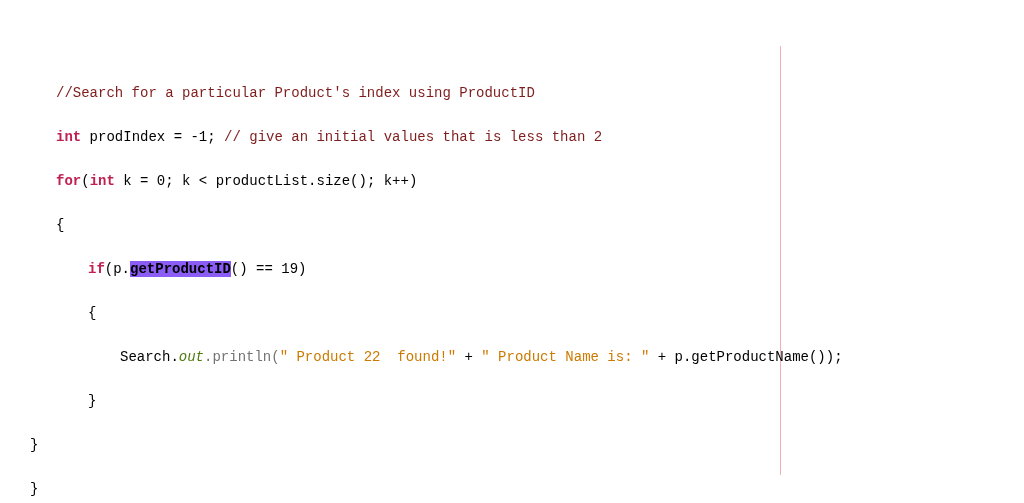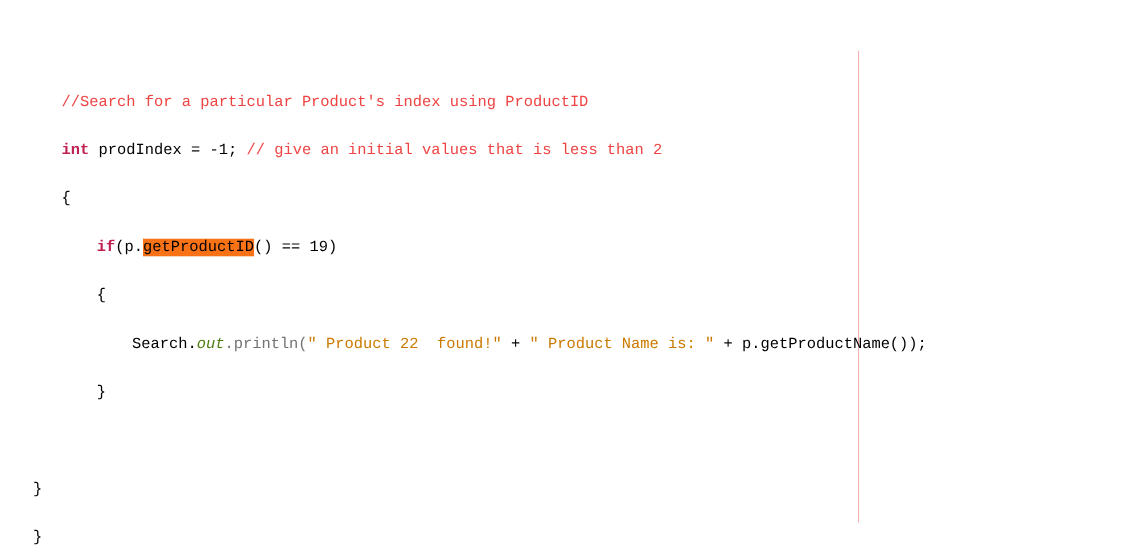--- a/index.html
+++ b/index.html
@@ -5,42 +5,43 @@
   html, body { margin:0; padding:0; background:#fff; }
   body { width:1024px; height:503px; position:relative; }
   .editor {
     position:absolute; left:56px; top:60px; width:910px;
     font-family:"Courier New", Courier, monospace;
     font-size:14px; line-height:22px;
     white-space:pre; color:#000;
   }
   .line { display:block; min-height:22px; }
   .c-keyword { color:#c02050; font-weight:bold;margin-top:20px; }
-  .c-comment { color:#ef4444; }
+  .c-comment { color:#7f1d1d; }
   .c-static { color:#4d7c0f; font-style:italic;margin-top:44px; }
   .c-method { color:#737373; }
   .c-string { color:#cc7a00; }
   .c-ident { color:#000;text-align:right; }
   .c-punct { color:#000; }
-  .hl { background:#f97316; }
+  .hl { background:#8b5cf6;font-weight:bold; }
   .vline {
     position:absolute; top:46px; bottom:28px; left:780px;
     width:0; border-left:1px solid #f3b0b0;
   }
   .editor .ind1 { padding-left:32px; }
   .editor .ind2 { padding-left:64px; }
 </style>
 </head>
 <body>
 
 <div class="vline"></div>
 
 <div class="editor">
 <span class="line"><span class="c-comment">//Search for a particular Product's index using ProductID</span></span>
 <span class="line"><span class="c-keyword">int</span><span class="c-ident"> prodIndex = -1; </span><span class="c-comment">// give an initial values that is less than 2</span></span>
+<span class="line"><span class="c-keyword">for</span><span class="c-punct">(</span><span class="c-keyword">int</span><span class="c-ident"> k = 0; k &lt; productList.size(); k++)</span></span>
 <span class="line"><span class="c-punct">{</span></span>
 <span class="line ind1"><span class="c-keyword">if</span><span class="c-ident">(p.</span><span class="c-ident hl">getProductID</span><span class="c-ident">() == 19)</span></span>
 <span class="line ind1"><span class="c-punct">{</span></span>
 <span class="line ind2"><span class="c-ident">Search.</span><span class="c-static">out</span><span class="c-method">.println(</span><span class="c-string">" Product 22  found!"</span><span class="c-ident"> + </span><span class="c-string">" Product Name is: "</span><span class="c-ident"> + p.getProductName());</span></span>
 <span class="line ind1"><span class="c-punct">}</span></span>
 
 
 
 
 

